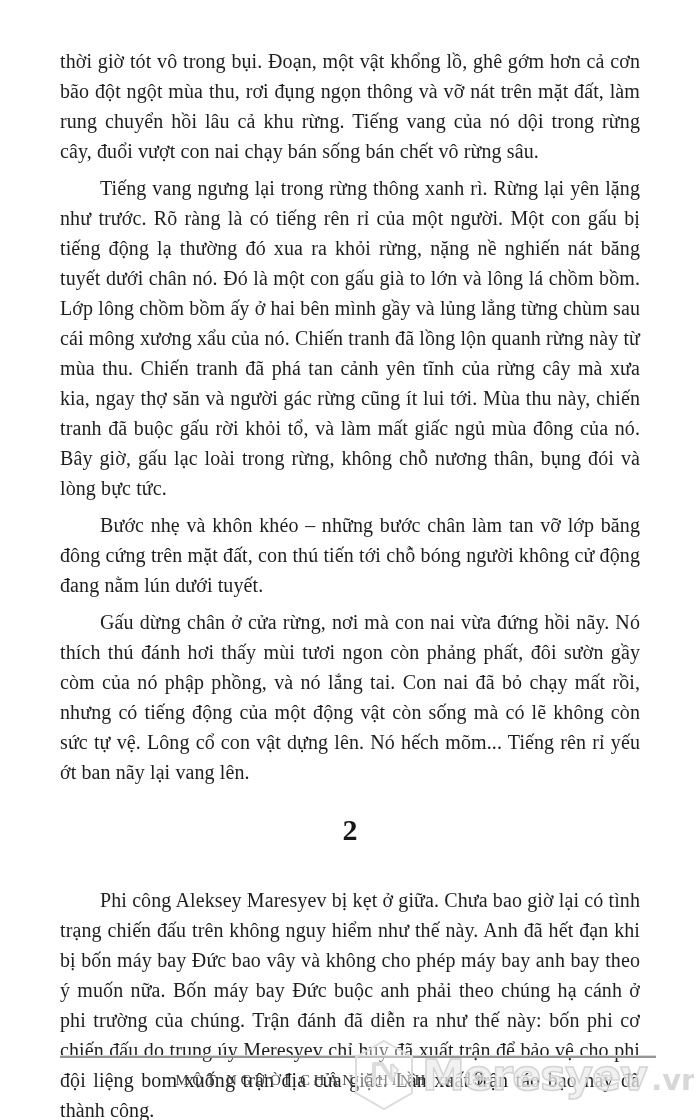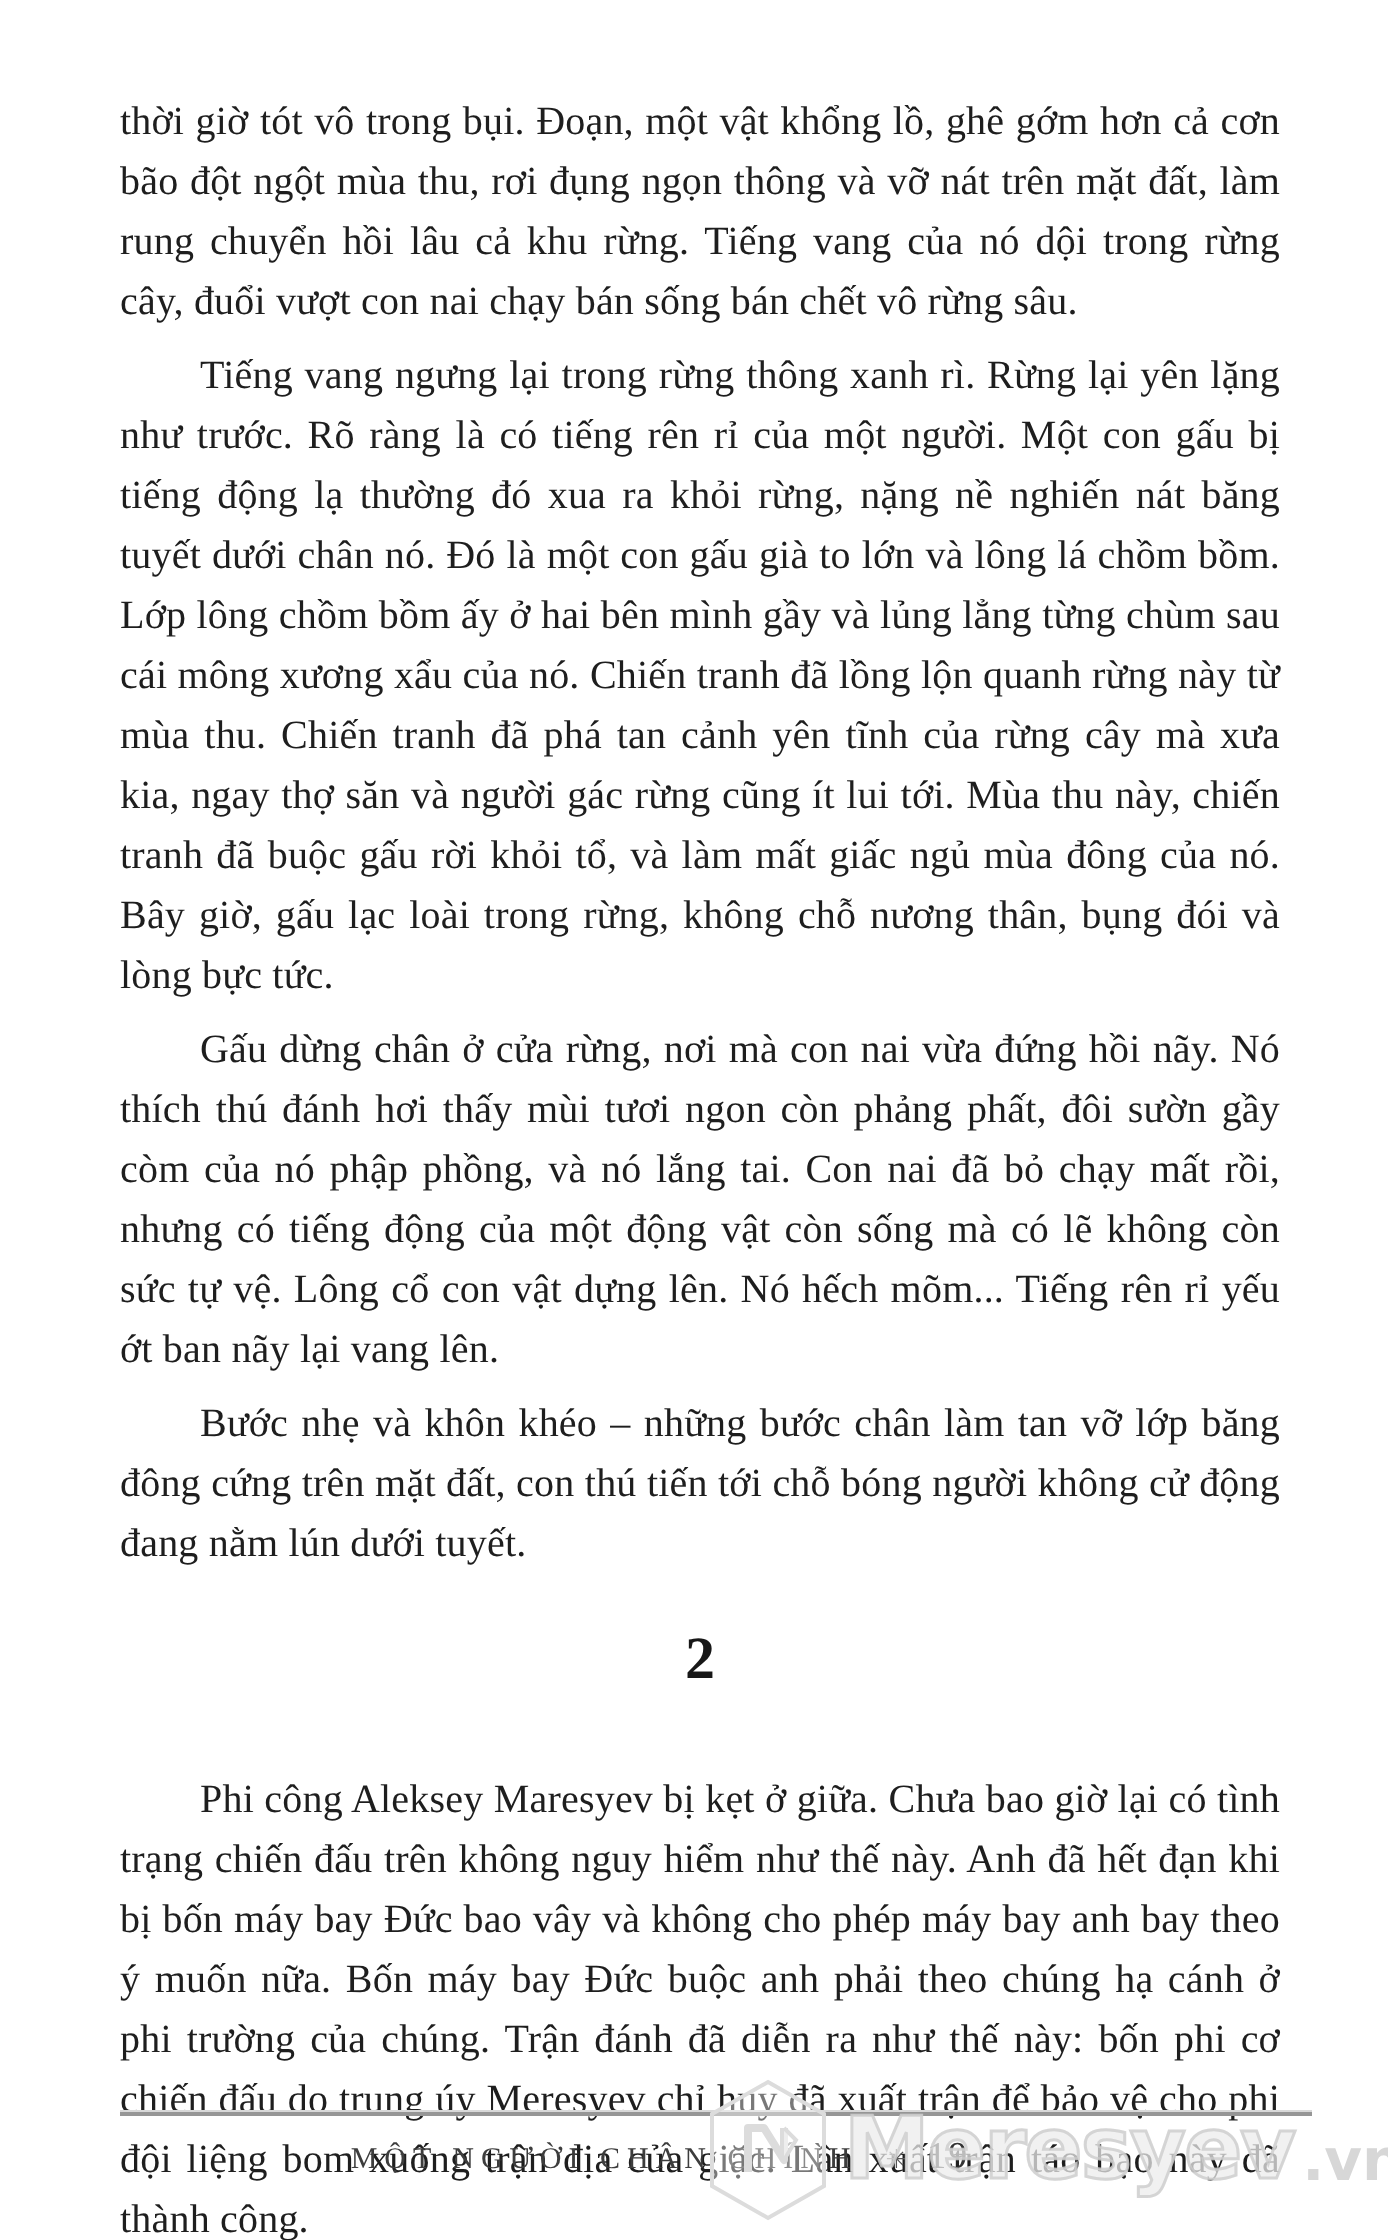--- a/index.html
+++ b/index.html
@@ -106,22 +106,22 @@
   }
 </style>
 </head>
 <body>
 
 <div class="page">
 
   <div class="text-block">
     <p>thời giờ tót vô trong bụi. Đoạn, một vật khổng lồ, ghê gớm hơn cả cơn bão đột ngột mùa thu, rơi đụng ngọn thông và vỡ nát trên mặt đất, làm rung chuyển hồi lâu cả khu rừng. Tiếng vang của nó dội trong rừng cây, đuổi vượt con nai chạy bán sống bán chết vô rừng sâu.</p>
     <p class="indent">Tiếng vang ngưng lại trong rừng thông xanh rì. Rừng lại yên lặng như trước. Rõ ràng là có tiếng rên rỉ của một người. Một con gấu bị tiếng động lạ thường đó xua ra khỏi rừng, nặng nề nghiến nát băng tuyết dưới chân nó. Đó là một con gấu già to lớn và lông lá chồm bồm. Lớp lông chồm bồm ấy ở hai bên mình gầy và lủng lẳng từng chùm sau cái mông xương xẩu của nó. Chiến tranh đã lồng lộn quanh rừng này từ mùa thu. Chiến tranh đã phá tan cảnh yên tĩnh của rừng cây mà xưa kia, ngay thợ săn và người gác rừng cũng ít lui tới. Mùa thu này, chiến tranh đã buộc gấu rời khỏi tổ, và làm mất giấc ngủ mùa đông của nó. Bây giờ, gấu lạc loài trong rừng, không chỗ nương thân, bụng đói và lòng bực tức.</p>
+    <p class="indent">Bước nhẹ và khôn khéo – những bước chân làm tan vỡ lớp băng đông cứng trên mặt đất, con thú tiến tới chỗ bóng người không cử động đang nằm lún dưới tuyết.</p>
     <p class="indent">Gấu dừng chân ở cửa rừng, nơi mà con nai vừa đứng hồi nãy. Nó thích thú đánh hơi thấy mùi tươi ngon còn phảng phất, đôi sườn gầy còm của nó phập phồng, và nó lắng tai. Con nai đã bỏ chạy mất rồi, nhưng có tiếng động của một động vật còn sống mà có lẽ không còn sức tự vệ. Lông cổ con vật dựng lên. Nó hếch mõm... Tiếng rên rỉ yếu ớt ban nãy lại vang lên.</p>
-    <p class="indent">Bước nhẹ và khôn khéo – những bước chân làm tan vỡ lớp băng đông cứng trên mặt đất, con thú tiến tới chỗ bóng người không cử động đang nằm lún dưới tuyết.</p>
     <div class="chapter-number">2</div>
     <p class="indent">Phi công Aleksey Maresyev bị kẹt ở giữa. Chưa bao giờ lại có tình trạng chiến đấu trên không nguy hiểm như thế này. Anh đã hết đạn khi bị bốn máy bay Đức bao vây và không cho phép máy bay anh bay theo ý muốn nữa. Bốn máy bay Đức buộc anh phải theo chúng hạ cánh ở phi trường của chúng. Trận đánh đã diễn ra như thế này: bốn phi cơ chiến đấu do trung úy Meresyev chỉ huy đã xuất trận để bảo vệ cho phi đội liệng bom xuống trận địa của giặc. Lần xuất trận táo bạo này đã thành công.</p>
   </div>
 
   <div class="footer-rule"></div>
 
   <div class="footer-line">
     <span>MỘT NGƯỜI CHÂN CHÍNH</span><span class="footer-sep">✳</span><span class="footer-pagenum">19</span>
   </div>
 

